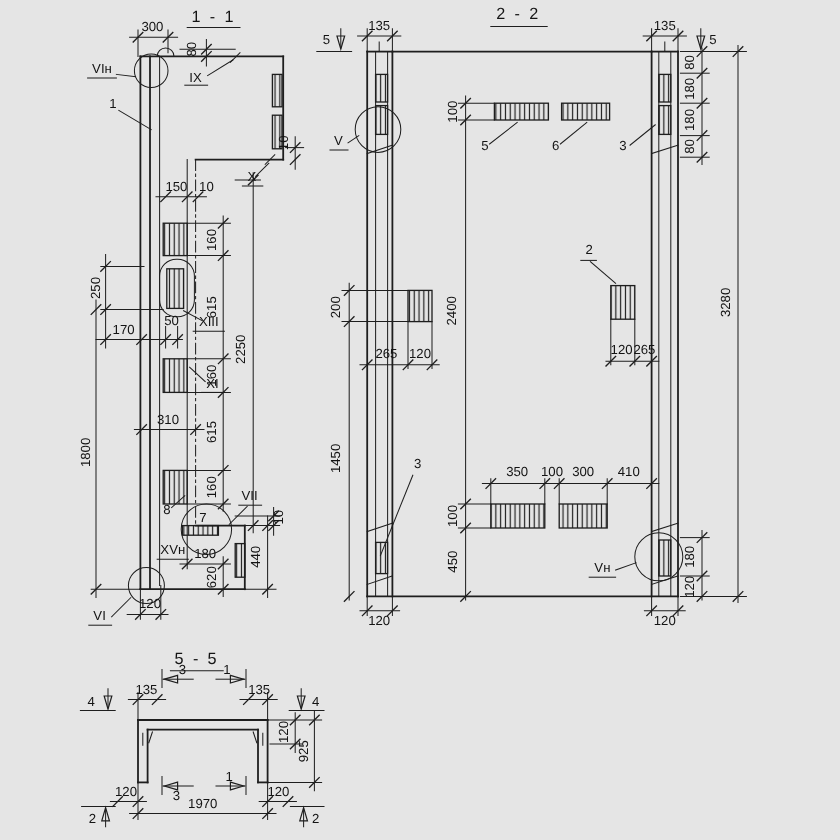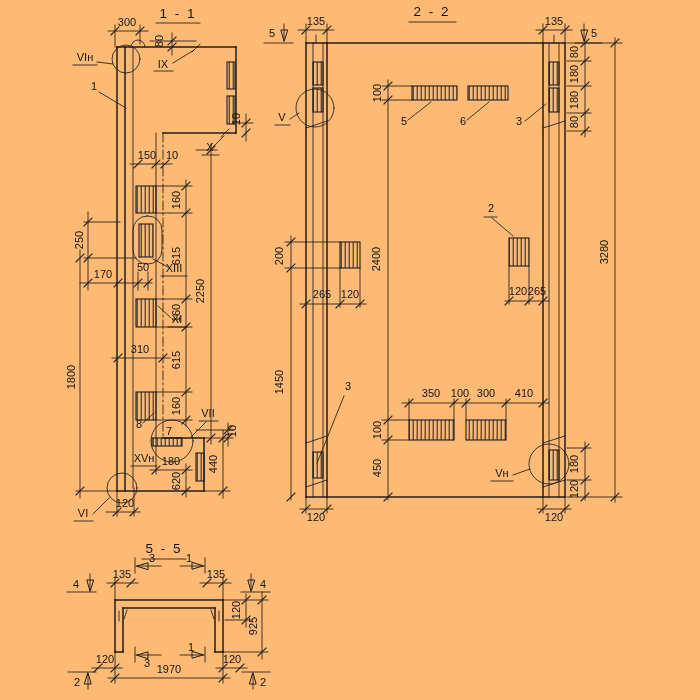--- a/index.html
+++ b/index.html
@@ -1,16 +1,16 @@
 <!DOCTYPE html>
 <html><head>
 <meta charset="utf-8">
 <style>
   html,body{margin:0;padding:0;background:#faf9f6;}
-  .stage{width:700px;height:700px;position:relative;background:#fdba74;}
+  .stage{width:700px;height:700px;position:relative;background:#e5e5e5;}
   svg{display:block;}
   svg line, svg path, svg rect, svg circle{stroke:#1e1e1e;fill:none;stroke-linecap:square;}
   .ln{stroke-width:1.5;}
   .tn{stroke-width:0.85;}
   .dd{stroke-dasharray:9 3 2 3;}
   .hat{fill:url(#hv);stroke:#1e1e1e;stroke-width:1.1;}
   text{font-family:"Liberation Sans",sans-serif;font-size:11px;fill:#141414;stroke:none;text-anchor:middle;}
   .ttl{font-size:13.5px;letter-spacing:2px;}
 </style>
 </head>

